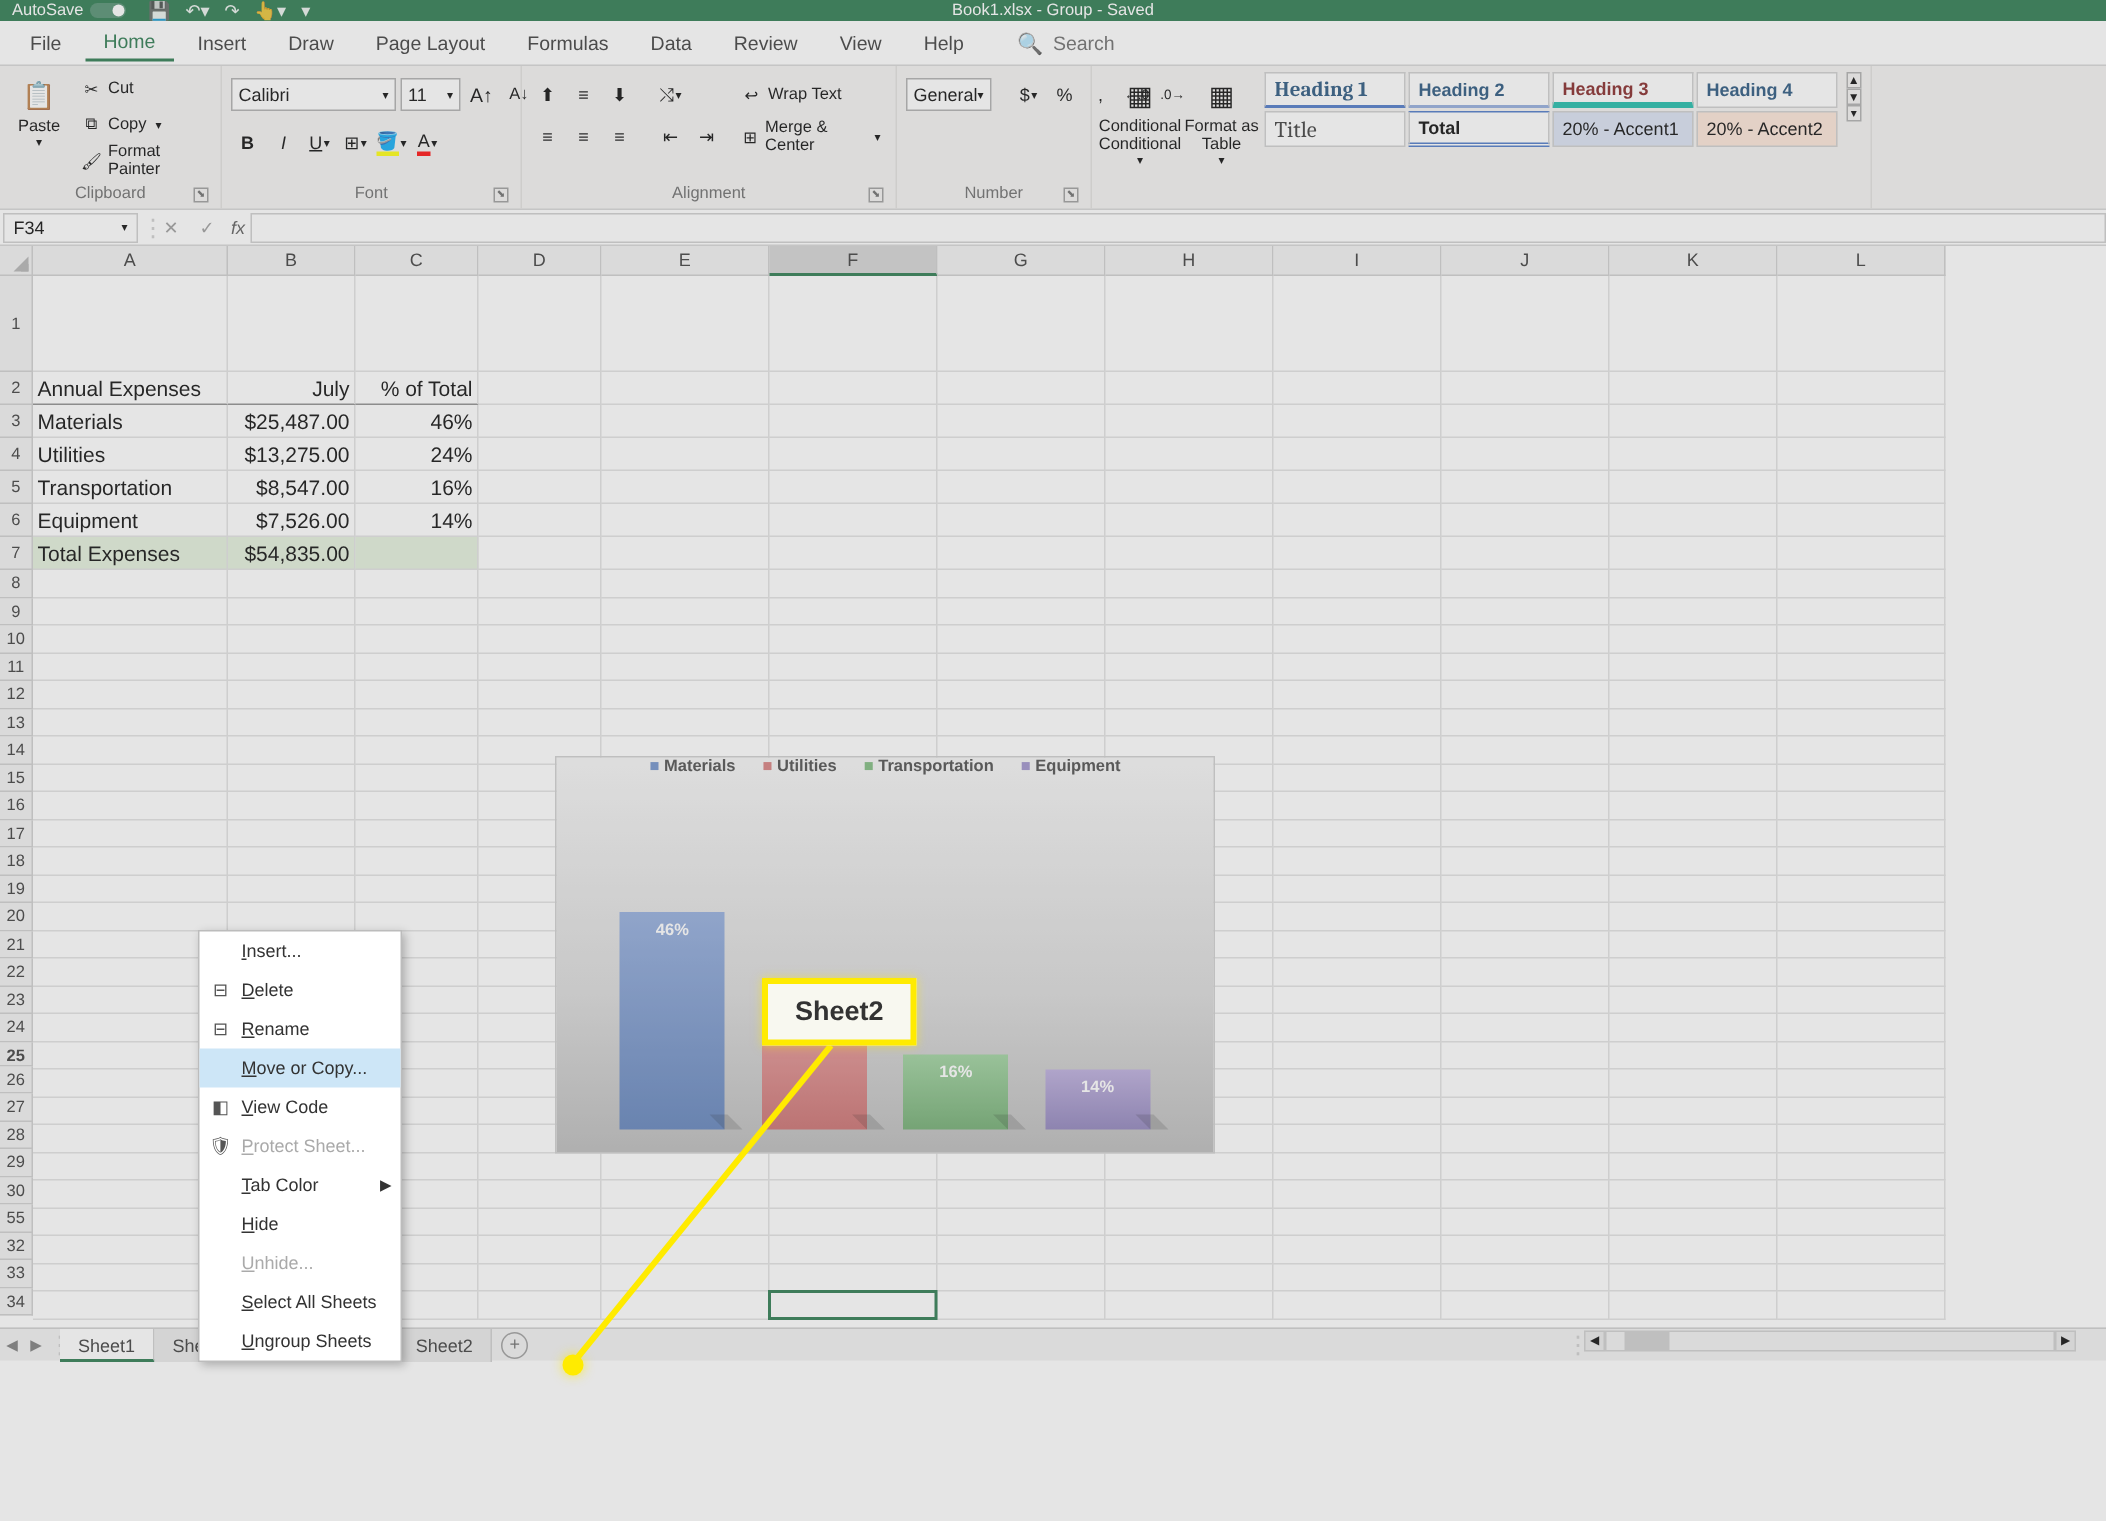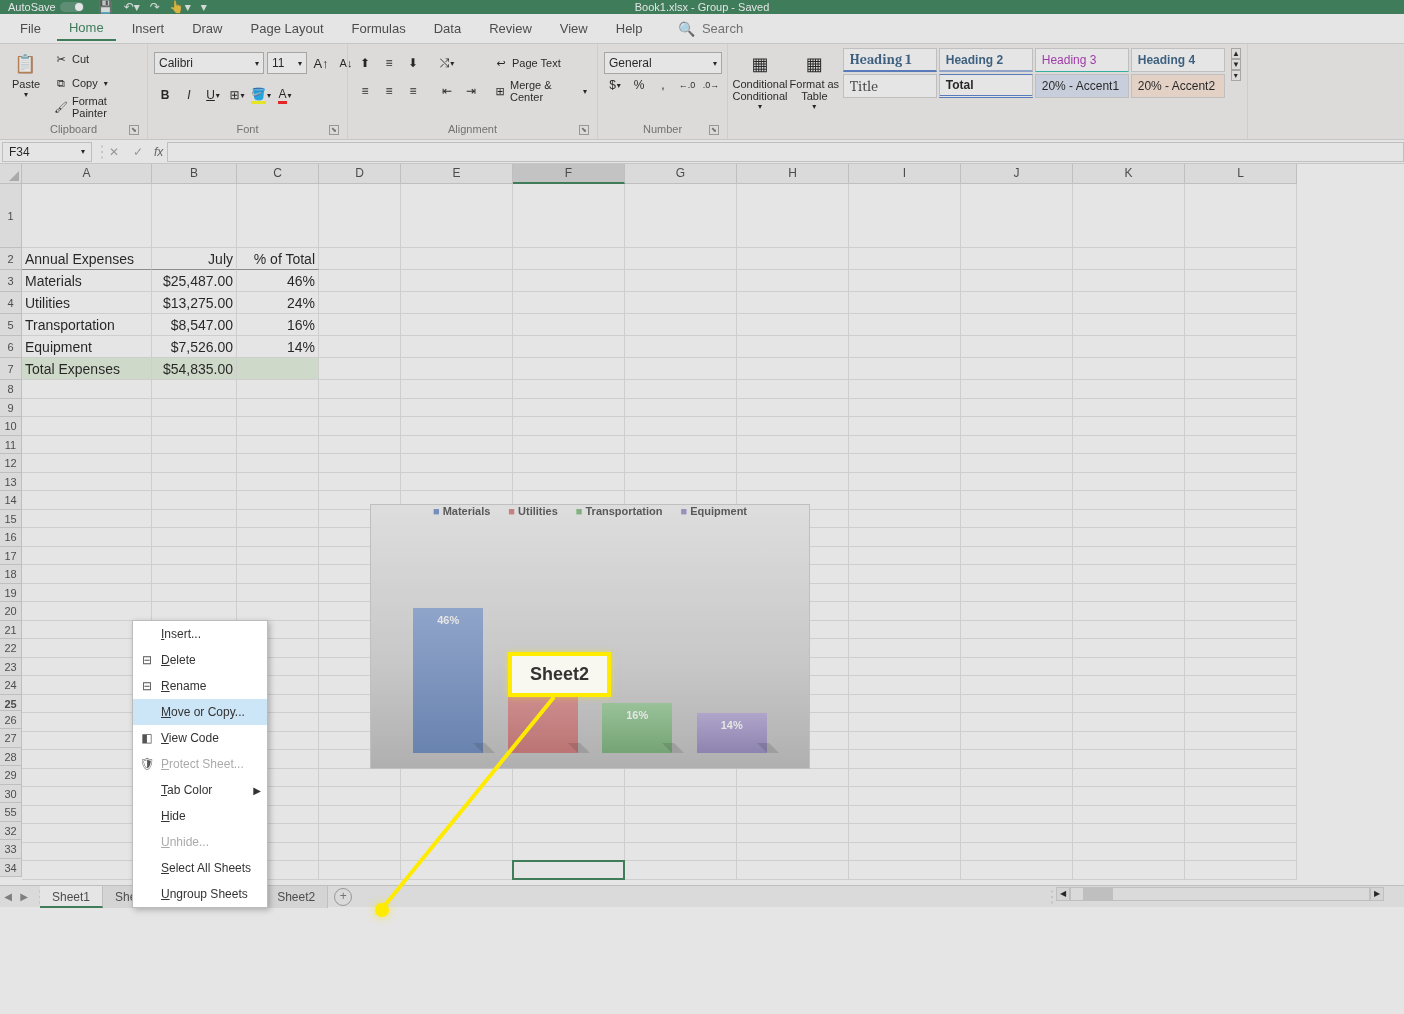--- a/index.html
+++ b/index.html
@@ -37,21 +37,21 @@
 .font-name { border: 1px solid #ababab; background: #fff; width: 110px; height: 22px; padding: 0 4px; font-size: 12px; display: flex; align-items: center; justify-content: space-between; }
 .font-size { border: 1px solid #ababab; background: #fff; width: 40px; height: 22px; padding: 0 4px; font-size: 12px; display: flex; align-items: center; justify-content: space-between; }
 .btn-row { display: flex; gap: 2px; align-items: center; }
 .rb { width: 22px; height: 22px; display: flex; align-items: center; justify-content: center; font-size: 12px; }
 .split { display: flex; align-items: center; }
 .split .arrow { font-size: 8px; margin-left: 1px; }
 .styles-gallery { display: grid; grid-template-columns: repeat(4, 94px); grid-template-rows: 24px 24px; gap: 2px; }
 .style-cell { border: 1px solid #ccc; background: #fff; font-size: 12px; display: flex; align-items: center; padding: 0 6px; overflow: hidden; white-space: nowrap; }
 .style-cell.h1 { font-family: Cambria, serif; font-weight: bold; font-size: 14px; color: #1f4e78; border-bottom: 2px solid #4472c4; }
 .style-cell.h2 { font-weight: bold; color: #1f4e78; border-bottom: 2px solid #8ea9db; }
-.style-cell.h3 { font-weight: normal; color: #a21caf; border-bottom: 1px solid #14b8a6; }
+.style-cell.h3 { font-weight: bold; color: #7f1d1d; border-bottom: 4px solid #14b8a6; }
 .style-cell.h4 { font-weight: bold; color: #1f4e78; }
 .style-cell.title { font-family: Cambria, serif; font-size: 15px; color: #333; }
 .style-cell.total { font-weight: bold; border-top: 1px solid #4472c4; border-bottom: 3px double #4472c4; }
 .style-cell.acc1 { background: #d9e1f2; }
 .style-cell.acc2 { background: #fce4d6; }
 .styles-scroll { width: 14px; display: flex; flex-direction: column; }
 .styles-scroll div { flex: 1; border: 1px solid #ababab; background: #f3f2f1; font-size: 8px; display: flex; align-items: center; justify-content: center; }
 
 
 .formula-bar { height: 24px; background: #fff; border-bottom: 1px solid #d4d4d4; display: flex; align-items: center; }
@@ -240,34 +240,34 @@
           <span class="rb">≡</span>
           <span class="rb">≡</span>
           <span style="width:8px"></span>
           <span class="rb">⇤</span>
           <span class="rb">⇥</span>
         </div>
       </div>
       <div class="btn-col" style="padding-top:4px;gap:6px">
         <div class="small-btn">
             <span class="ic">↩</span>
-            <span>Page Text</span>
+            <span>Wrap Text</span>
           </div>
         <div class="small-btn">
             <span class="ic">⊞</span>
             <span>Merge &amp; Center</span>
             <span style="font-size:8px;margin-left:2px">▾</span>
           </div>
       </div>
     </div>
     <div class="label"><span>Alignment</span><span class="launcher">⬊</span></div>
   </div>
 
   <div class="ribbon-group" style="width:130px">
-    <div class="content" style="flex-direction:column;gap:0;padding-top:4px">
+    <div class="content" style="flex-direction:row;gap:14px;padding-top:4px">
       <div class="font-name" style="width:118px">
           <span>General</span>
           <span style="font-size:8px">▾</span>
         </div>
       <div class="btn-row">
         <span class="rb split">$<span class="arrow">▾</span></span>
         <span class="rb">%</span>
         <span class="rb">,</span>
         <span class="rb" style="font-size:9px">←.0</span>
         <span class="rb" style="font-size:9px">.0→</span>

